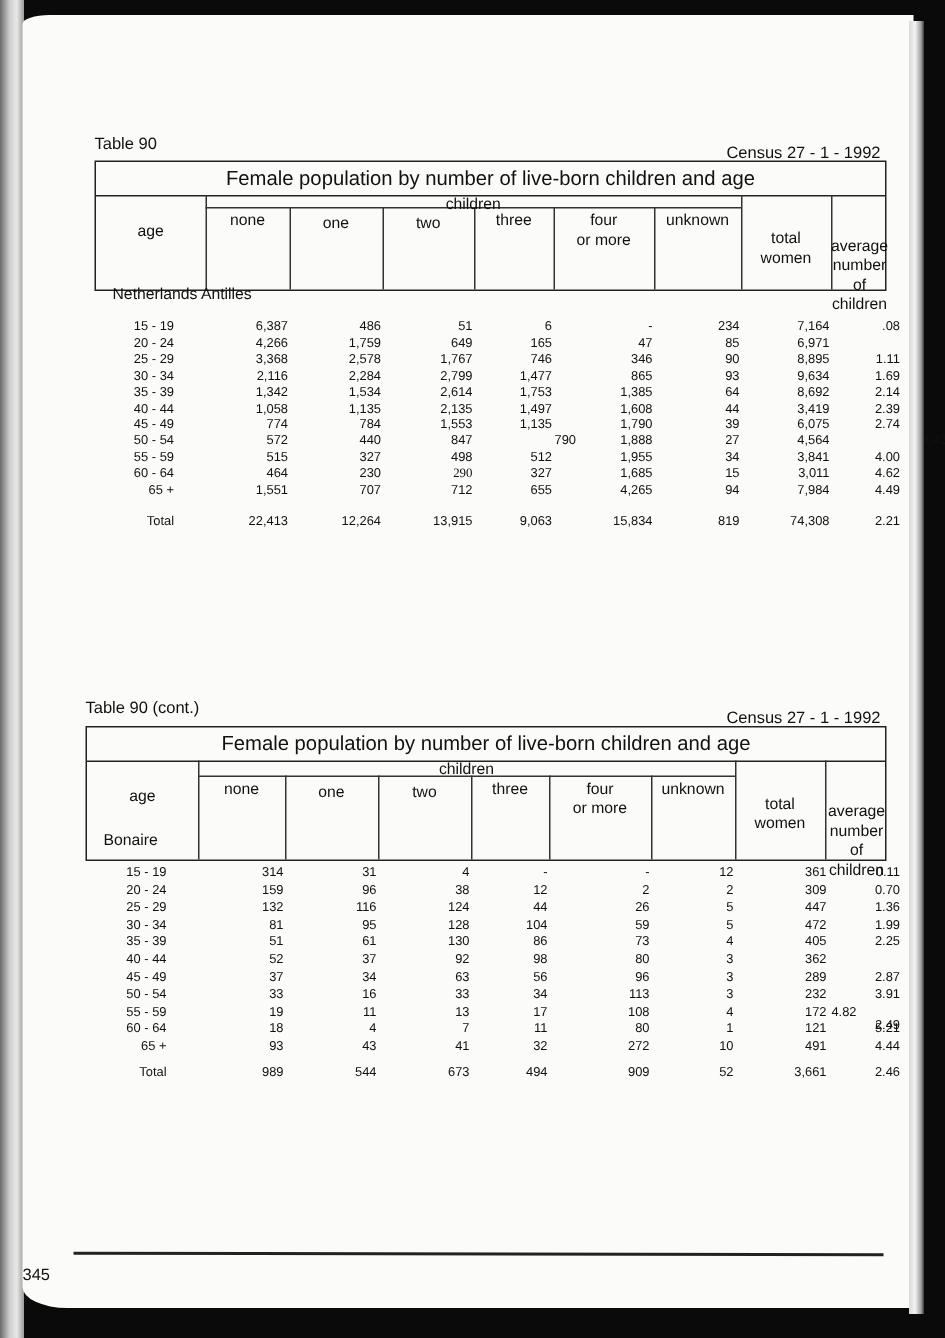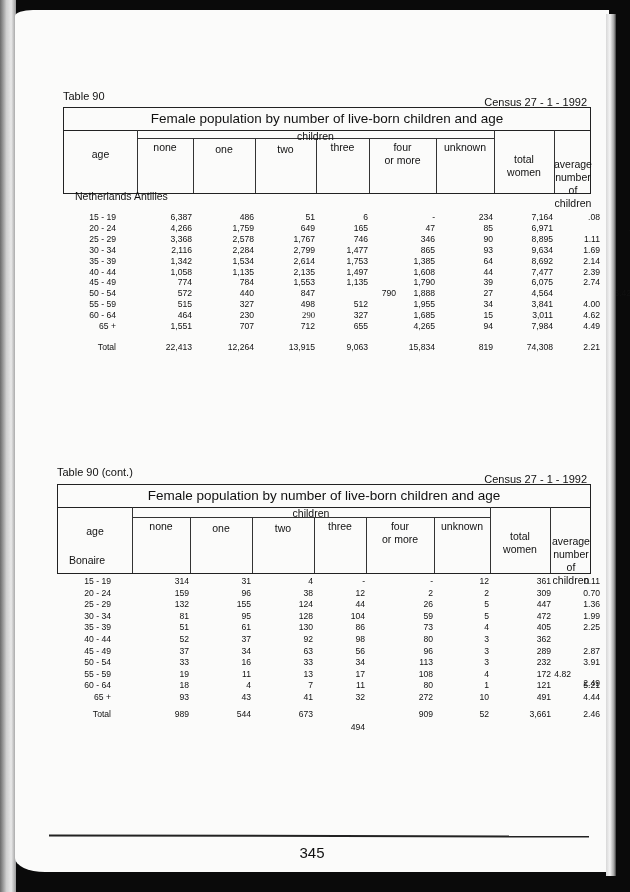--- a/index.html
+++ b/index.html
@@ -35,21 +35,21 @@
     text-align: center; font-size: 13.5px; line-height: 22px;
   }
   .hcell { position: absolute; box-sizing: border-box; font-size: 10.5px; text-align: center; line-height: 13px; }
   .vline { position: absolute; width: 1px; background: #333; }
   .hline { position: absolute; height: 1px; background: #333; }
   .region { position: absolute; font-size: 10.5px; }
   .row { position: absolute; left: 0; width: 594px; height: 11px; font-size: 8.6px; }
   .row span { position: absolute; text-align: right; }
   .age { text-align: left; }
   .footer-rule { position: absolute; left: 34px; top: 825px; width: 540px; height: 1.5px; background: #222; transform: rotate(0.12deg); }
-  .page-no { position: absolute; left: 0; width: 594px; top: 834px; text-align: center; font-size: 15px; }
+  .page-no { position: absolute; left: 0; width: 594px; top: 834px; text-align: left; font-size: 11px; }
 </style>
 </head>
 <body>
 
 <div class="spine"></div>
 <div class="page">
 
   <div class="tbl-block" id="tbl0" style="top:0;">
     <div class="tbl-label" style="left:48px; top:80px;">Table 90</div>
     <div class="census-date" style="right:22px; top:86px;">Census 27 - 1 - 1992</div>
@@ -156,40 +156,40 @@
         <span style="left: 525px; width: 60px;">2.14</span>
       </div>
       <div class="row" style="top: 256.5px;">
         <span class="age" style="left: 63px; width: 38px;">40 - 44</span>
         <span style="left: 117px; width: 60px;">1,058</span>
         <span style="left: 179px; width: 60px;">1,135</span>
         <span style="left: 240px; width: 60px;">2,135</span>
         <span style="left: 293px; width: 60px;">1,497</span>
         <span style="left: 360px; width: 60px;">1,608</span>
         <span style="left: 418px; width: 60px;">44</span>
-        <span style="left: 478px; width: 60px;">7,477</span>
+        <span style="left: 478px; width: 60px;">3,419</span>
         <span style="left: 525px; width: 60px;">2.39</span>
       </div>
       <div class="row" style="top: 267.4px;">
         <span class="age" style="left: 63px; width: 38px;">45 - 49</span>
         <span style="left: 117px; width: 60px;">774</span>
         <span style="left: 179px; width: 60px;">784</span>
         <span style="left: 240px; width: 60px;">1,553</span>
         <span style="left: 293px; width: 60px;">1,135</span>
         <span style="left: 360px; width: 60px;">1,790</span>
         <span style="left: 418px; width: 60px;">39</span>
         <span style="left: 478px; width: 60px;">6,075</span>
         <span style="left: 525px; width: 60px;">2.74</span>
       </div>
       <div class="row" style="top: 278.3px;">
         <span class="age" style="left: 63px; width: 38px;">50 - 54</span>
         <span style="left: 117px; width: 60px;">572</span>
         <span style="left: 179px; width: 60px;">440</span>
         <span style="left: 240px; width: 60px;">847</span>
-        <span style="left: 296px; width: 52px; padding-left: 33px;">790</span>
+        <span style="left: 284px; width: 52px; padding-left: 33px;">790</span>
         <span style="left: 360px; width: 60px;">1,888</span>
         <span style="left: 418px; width: 60px;">27</span>
         <span style="left: 478px; width: 60px;">4,564</span>
         <span style="left: 556px; width: 60px;">3.42</span>
       </div>
       <div class="row" style="top: 289.2px;">
         <span class="age" style="left: 63px; width: 38px;">55 - 59</span>
         <span style="left: 117px; width: 60px;">515</span>
         <span style="left: 179px; width: 60px;">327</span>
         <span style="left: 240px; width: 60px;">498</span>
@@ -302,21 +302,21 @@
         <span style="left: 238px; width: 60px;">38</span>
         <span style="left: 290px; width: 60px;">12</span>
         <span style="left: 358px; width: 60px;">2</span>
         <span style="left: 414px; width: 60px;">2</span>
         <span style="left: 476px; width: 60px;">309</span>
         <span style="left: 525px; width: 60px;">0.70</span>
       </div>
       <div class="row" style="top: 589.2px;">
         <span class="age" style="left: 56px; width: 40px;">25 - 29</span>
         <span style="left: 114px; width: 60px;">132</span>
-        <span style="left: 176px; width: 60px;">155</span>
+        <span style="left: 176px; width: 60px;">116</span>
         <span style="left: 238px; width: 60px;">124</span>
         <span style="left: 290px; width: 60px;">44</span>
         <span style="left: 358px; width: 60px;">26</span>
         <span style="left: 414px; width: 60px;">5</span>
         <span style="left: 476px; width: 60px;">447</span>
         <span style="left: 525px; width: 60px;">1.36</span>
       </div>
       <div class="row" style="top: 600.8px;">
         <span class="age" style="left: 56px; width: 40px;">30 - 34</span>
         <span style="left: 114px; width: 60px;">81</span>
@@ -403,21 +403,21 @@
         <span style="left: 358px; width: 60px;">272</span>
         <span style="left: 414px; width: 60px;">10</span>
         <span style="left: 476px; width: 60px;">491</span>
         <span style="left: 525px; width: 60px;">4.44</span>
       </div>
       <div class="row" style="top: 699px;">
         <span class="age" style="left: 56px; width: 40px;">Total</span>
         <span style="left: 114px; width: 60px;">989</span>
         <span style="left: 176px; width: 60px;">544</span>
         <span style="left: 238px; width: 60px;">673</span>
-        <span style="left: 290px; width: 60px; margin-top: 13px;">494</span>
+        <span style="left: 290px; width: 60px;">494</span>
         <span style="left: 358px; width: 60px;">909</span>
         <span style="left: 414px; width: 60px;">52</span>
         <span style="left: 476px; width: 60px;">3,661</span>
         <span style="left: 525px; width: 60px;">2.46</span>
       </div>
     </div>
 
   <div class="footer-rule"></div>
   <div class="page-no">345</div>
 </div>

